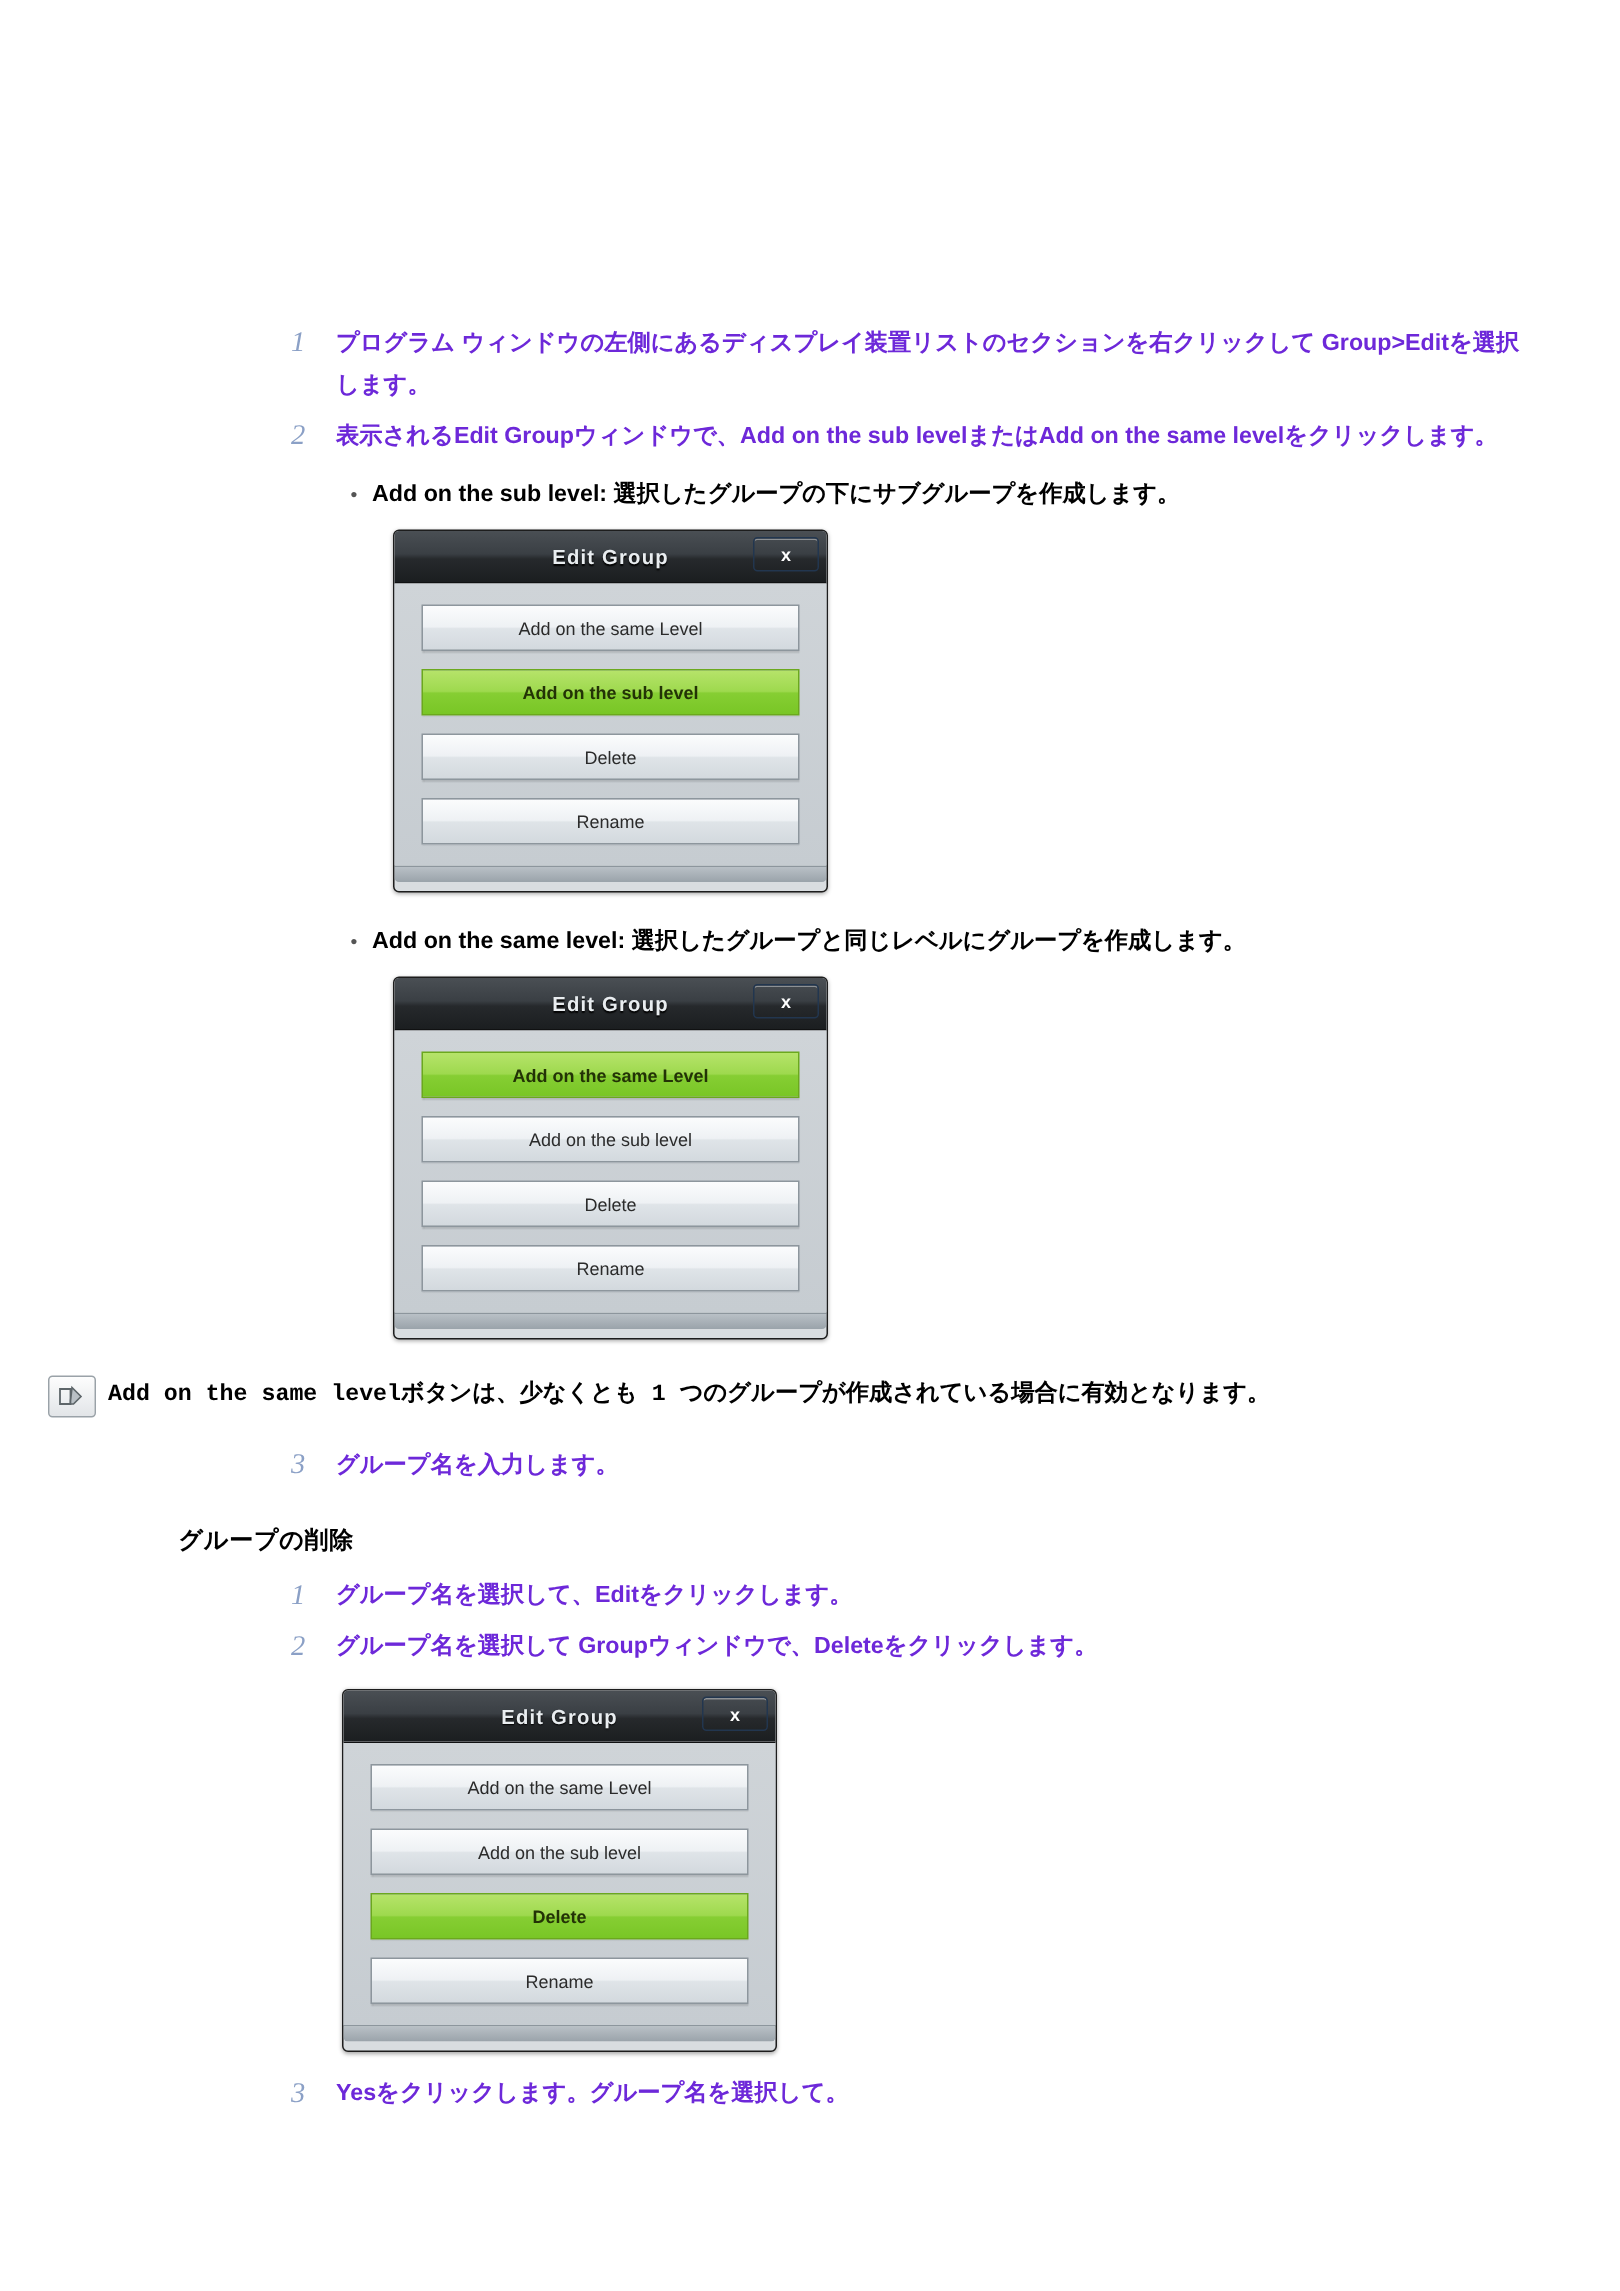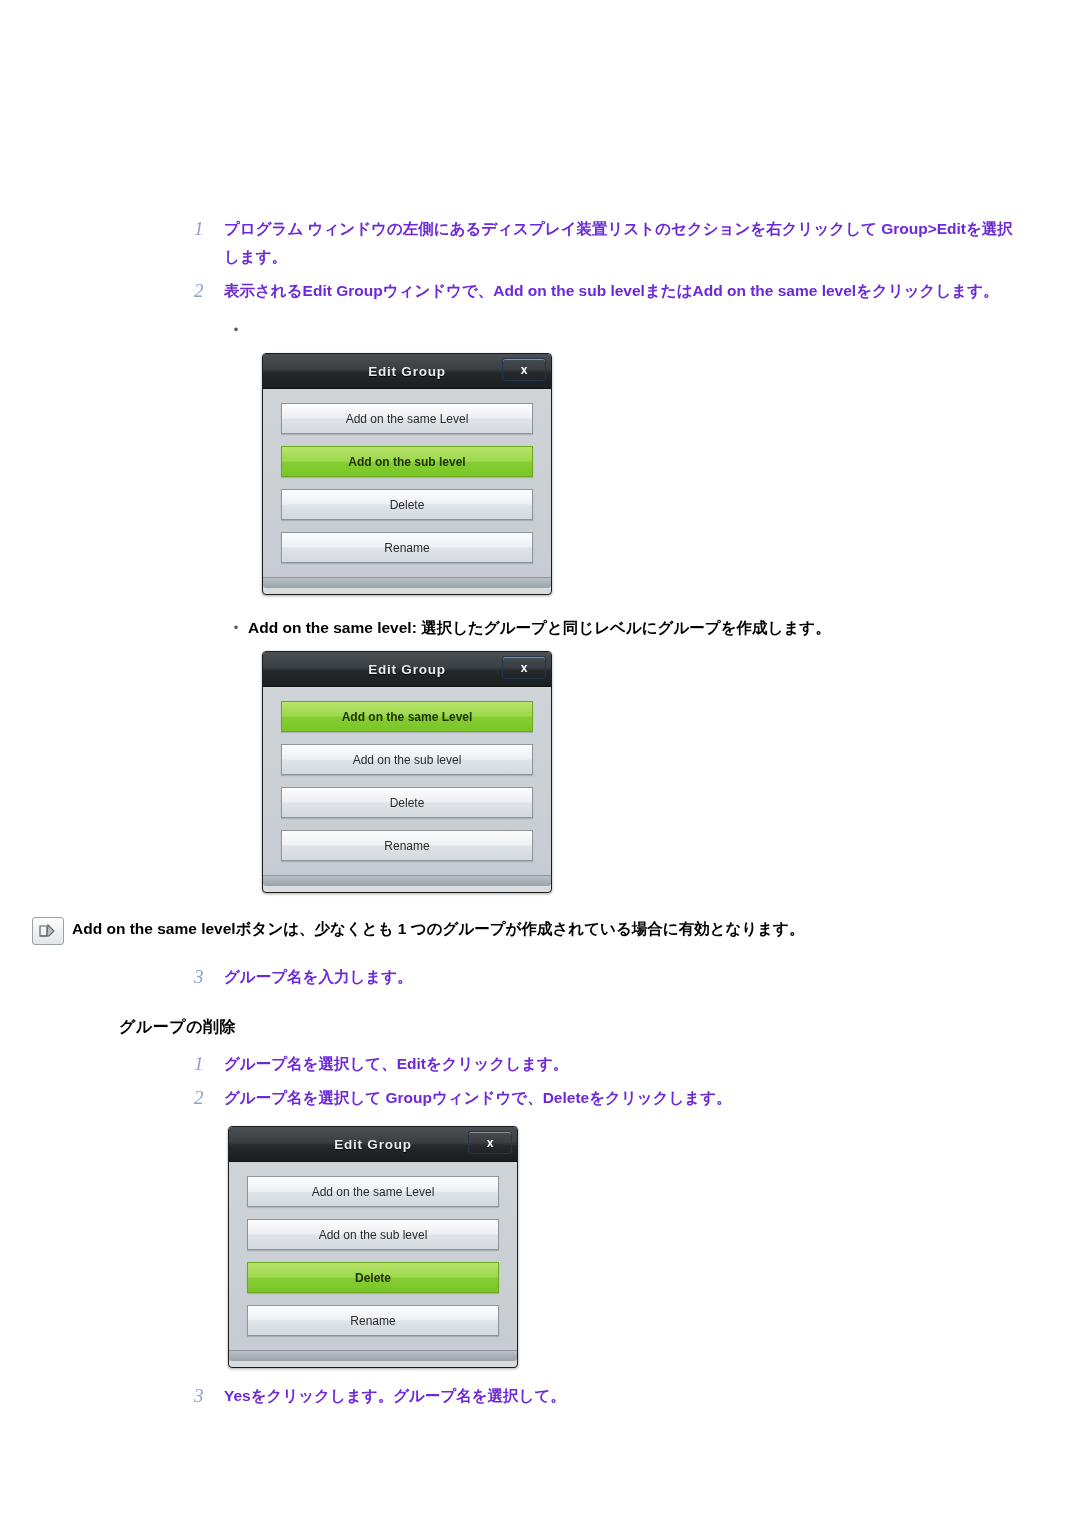--- a/index.html
+++ b/index.html
@@ -203,20 +203,21 @@
     <div class="step-body jp">プログラム ウィンドウの左側にあるディスプレイ装置リストのセクションを右クリックして Group&gt;Editを選択します。</div>
   </div>
 
   <div class="step" style="padding-left:190px;">
     <div class="step-num">2</div>
     <div class="step-body jp">表示されるEdit Groupウィンドウで、Add on the sub levelまたはAdd on the same levelをクリックします。</div>
   </div>
 
   <div class="bullet-row" style="padding-left:224px;">
     <div class="bullet-dot">•</div>
+    <div class="bullet-text">Add on the sub level: 選択したグループの下にサブグループを作成します。</div>
   </div>
 
   <div class="dialog-wrap dlg-indent-1" style="margin-top:10px;">
     <div class="dialog">
       <div class="dialog-titlebar">
         <span class="dialog-title">Edit Group</span>
         <span class="dialog-close">x</span>
       </div>
       <div class="dialog-body">
         <div class="dlg-btn">Add on the same Level</div>
@@ -242,21 +243,21 @@
       <div class="dialog-body">
         <div class="dlg-btn highlight">Add on the same Level</div>
         <div class="dlg-btn">Add on the sub level</div>
         <div class="dlg-btn">Delete</div>
         <div class="dlg-btn">Rename</div>
       </div>
       <div class="dialog-footer"></div>
     </div>
   </div>
 
-  <div class="note-row" style="margin-top:22px;">
+  <div class="note-row" style="margin-top:22px;font-family:Liberation Mono, monospace;">
     <div class="note-icon">
       <div class="note-icon-box">
         <svg width="20" height="16" viewBox="0 0 20 16">
           <path d="M2 13 L2 3 L9 3 L9 13 Z" fill="none" stroke="#5d6569" stroke-width="1.2"></path>
           <path d="M10 2 L16 8 L11 13 L9 13 L9 11 Z" fill="#b9c0c5" stroke="#5d6569" stroke-width="1.1"></path>
           <path d="M2 13 L9 13" stroke="#5d6569" stroke-width="1.2"></path>
         </svg>
       </div>
     </div>
     <div class="note-text">Add on the same levelボタンは、少なくとも 1 つのグループが作成されている場合に有効となります。</div>

